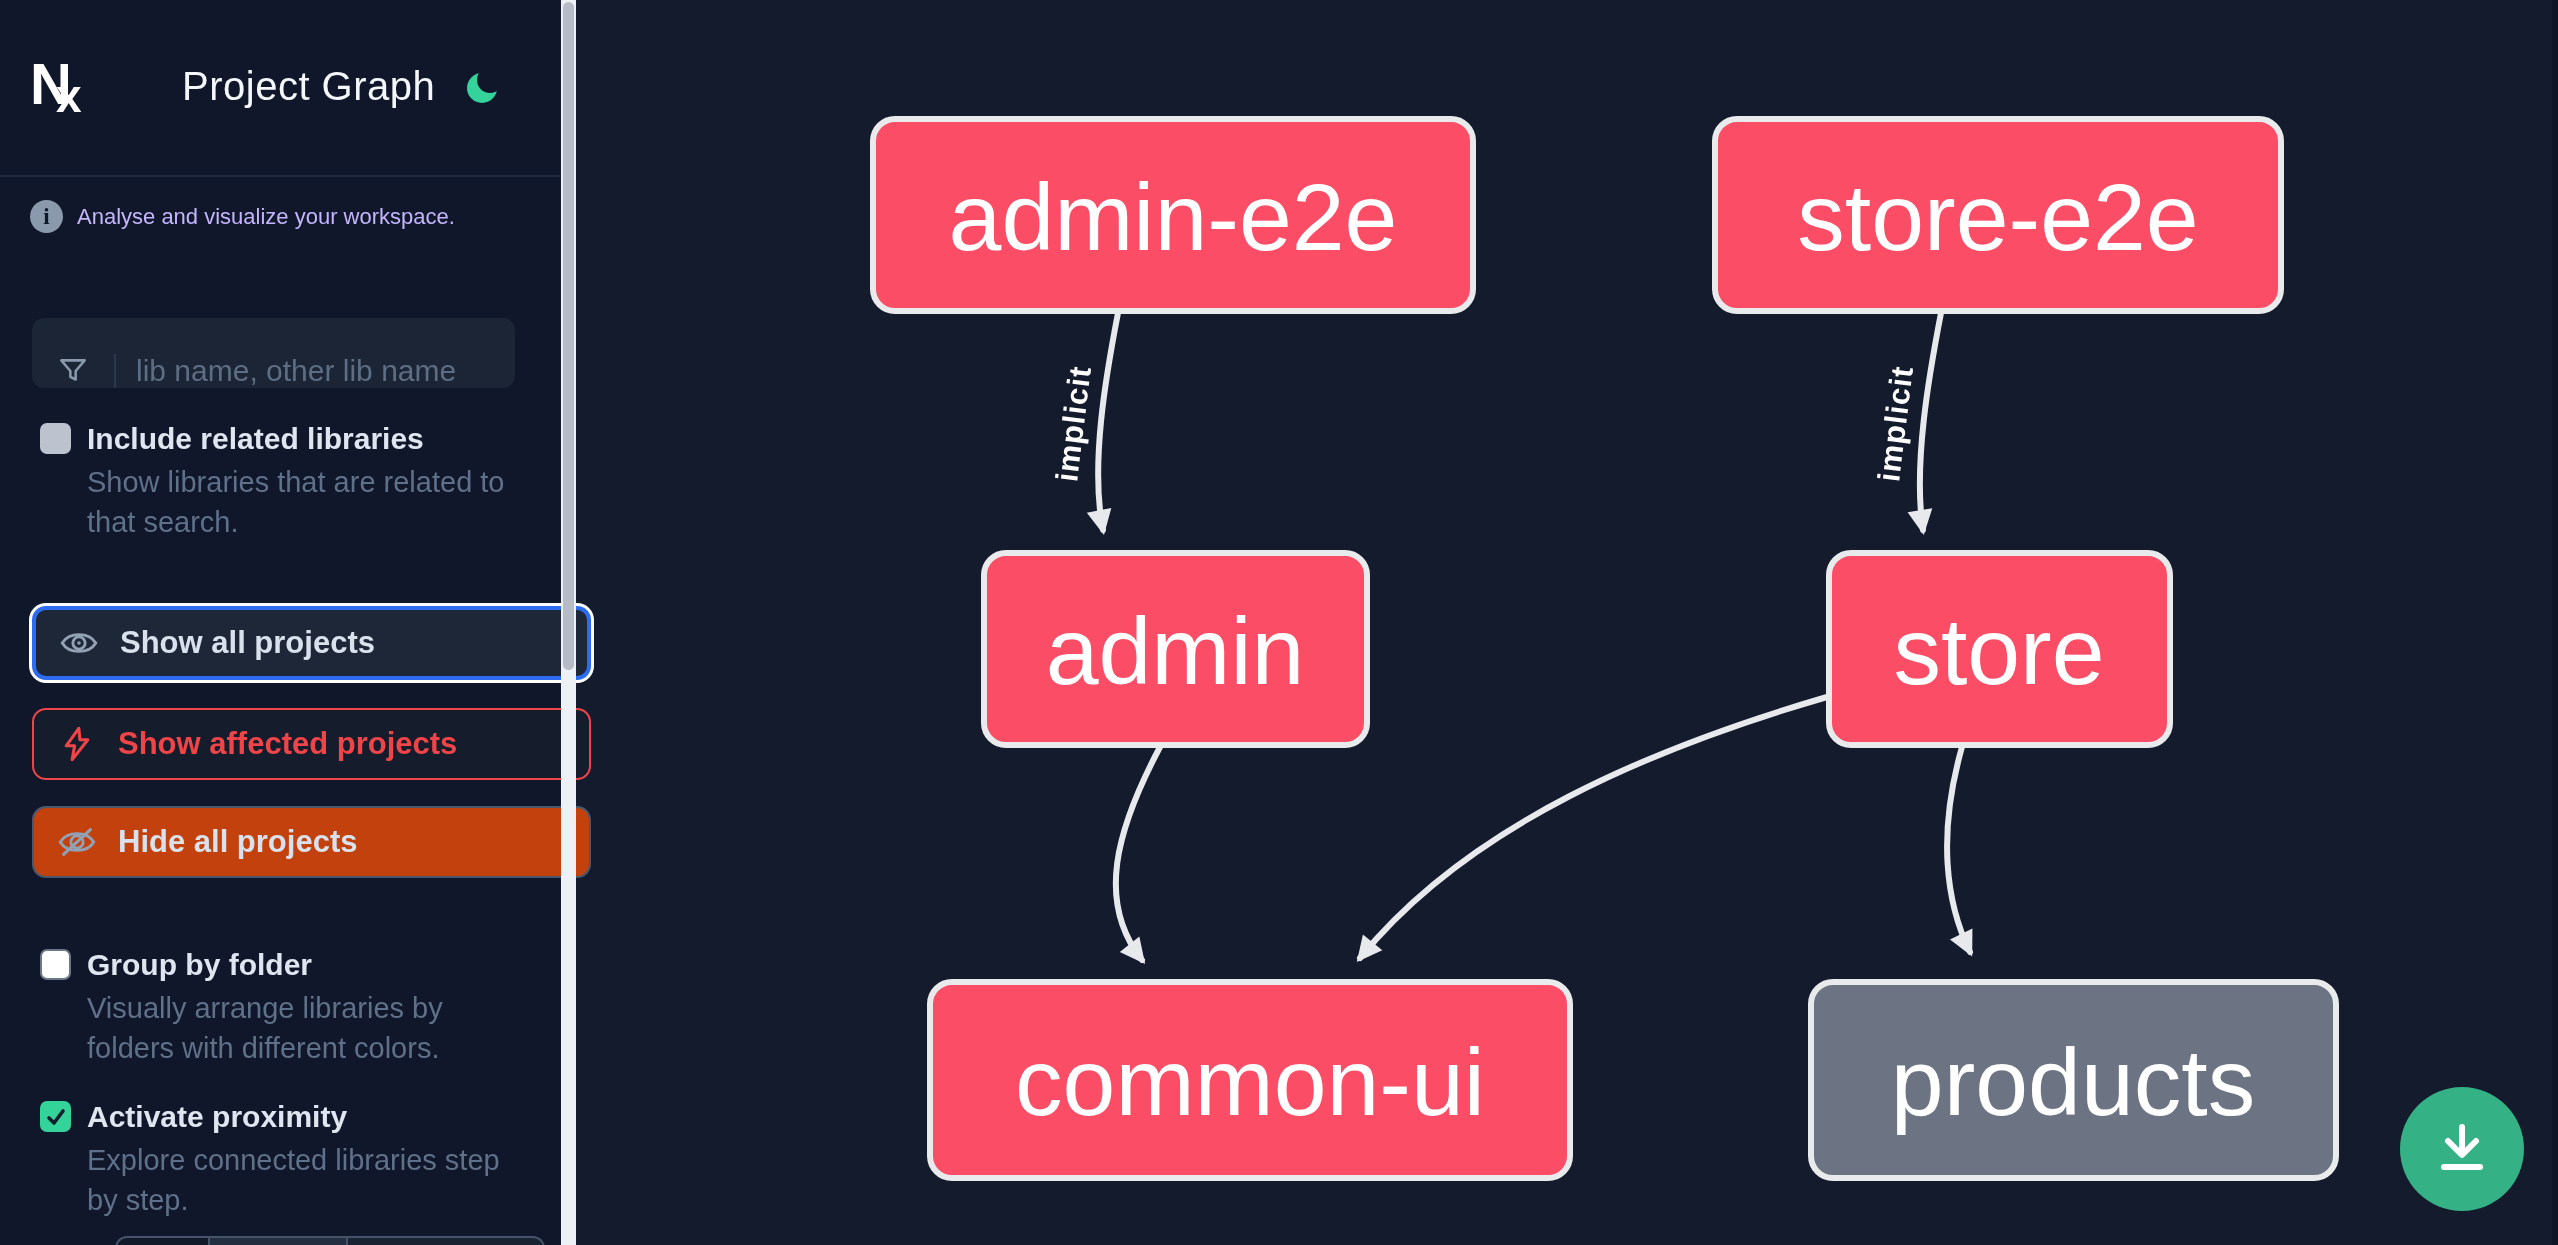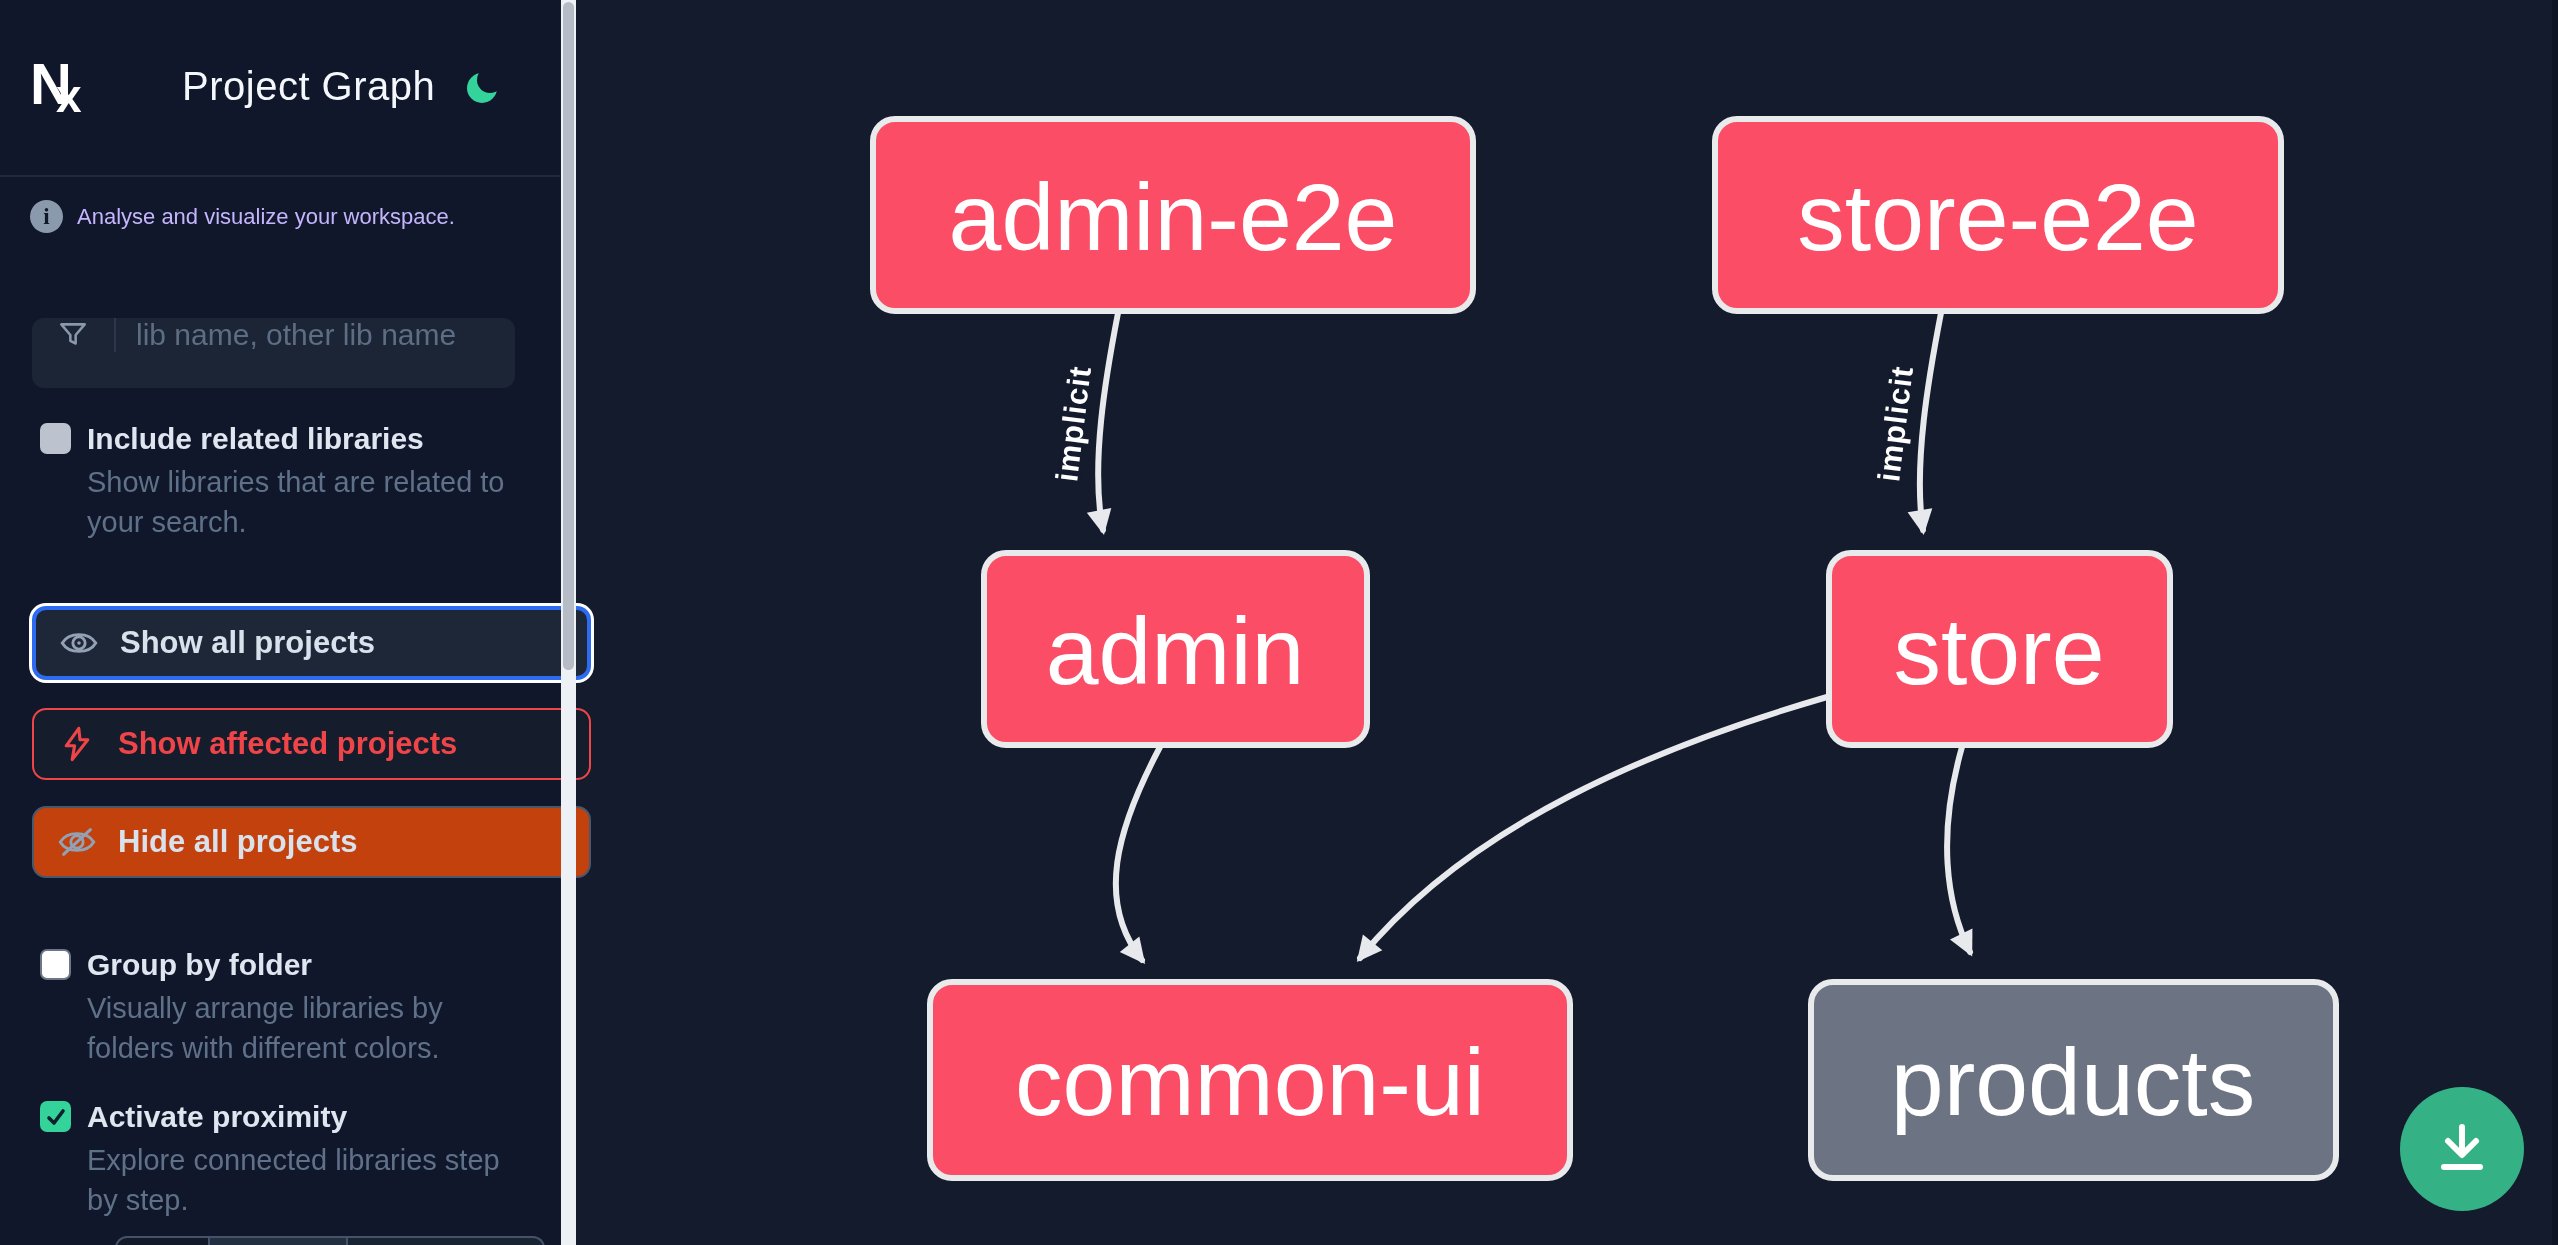--- a/index.html
+++ b/index.html
@@ -39,21 +39,21 @@
   .info-row { position: absolute; left: 30px; top: 200px; display: flex; align-items: center; gap: 14px; }
   .info-badge {
     width: 33px; height: 33px; border-radius: 50%; background: #8b99ac;
     color: #10192a; font-weight: 800; font-size: 23px; font-family: "Liberation Serif", serif;
     display: flex; align-items: center; justify-content: center; flex: none;
   }
   .tagline { font-size: 22px; color: #c4b5fd; white-space: nowrap; }
 
   .filter-box {
     position: absolute; left: 32px; top: 318px; width: 483px; height: 70px;
-    background: #1b2536; border-radius: 12px; display: flex; align-items: flex-start; overflow: hidden;
+    background: #1b2536; border-radius: 12px; display: flex; align-items: flex-end; overflow: hidden;
   }
   .filter-icon-cell {
     width: 84px; display: flex; align-items: center; justify-content: center;
     border-right: 2px solid #2b374c; flex: none;
   }
   .filter-box input {
     flex: 1; background: transparent; border: none; outline: none;
     font-family: "Liberation Sans", sans-serif; font-size: 30px; color: #cbd5e1; padding: 0 20px;
   }
   .filter-box input::placeholder { color: #5d6d83; opacity: 1; }
@@ -186,21 +186,21 @@
     </div>
     <input type="text" placeholder="lib name, other lib name" style="">
   </div>
 
   <div class="check-row" style="top:420px">
     <div class="checkbox unchecked-dim"></div>
     <div>
       <div class="check-title">Include related libraries</div>
       <div class="check-desc">
         <span>Show libraries that are related to</span>
-        <span>your search.</span>
+        <span>that search.</span>
       </div>
     </div>
   </div>
 
   <button class="sb-button btn-show-all">
     <span class="btn-icon">
       <svg width="38" height="38" viewBox="0 0 34 26">
         <path d="M2 13 C8 3 26 3 32 13 C26 23 8 23 2 13 Z" fill="none" stroke="#93a1b4" stroke-width="2.6"></path>
         <circle cx="17" cy="13" r="5.5" fill="none" stroke="#93a1b4" stroke-width="2.6"></circle>
         <circle cx="17" cy="13" r="1.6" fill="#93a1b4"></circle>

